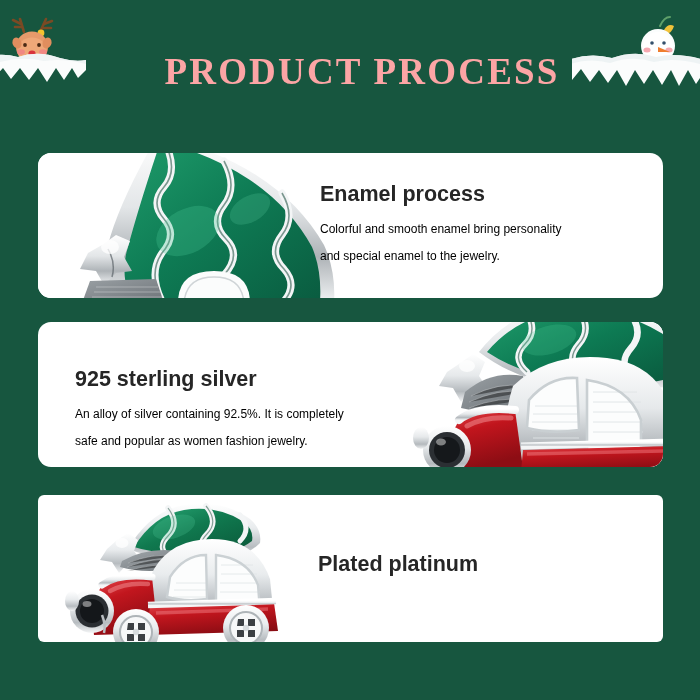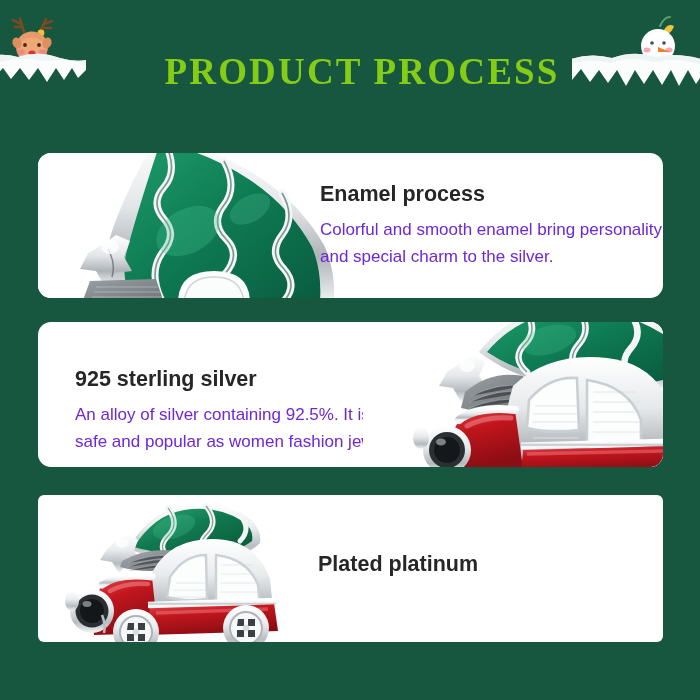--- a/index.html
+++ b/index.html
@@ -25,21 +25,21 @@
 
   #page-title {
     position:absolute;
     left:0; top:50px;
     width:700px;
     text-align:center;
     font-family:"Liberation Serif", serif;
     font-weight:bold;
     font-size:37px;
     letter-spacing:2.2px;
-    color:#84cc16;
+    color:#fca5a5;
     line-height:44px;
     white-space:nowrap;
     padding-left:24px;
   }
 
   
   .corner-deco { position:absolute; top:0; }
   #deco-left  { left:-6px;  width:128px; height:96px; }
   #deco-right { right:-4px; width:132px; height:100px; }
 
@@ -76,22 +76,22 @@
   .card-heading {
     font-size:21.5px;
     font-weight:bold;
     color:#262626;
     line-height:26px;
     margin-bottom:9px;
     white-space:nowrap;
   }
 
   .card-body {
-    font-size:17px;
-    color:#6d28d9;
+    font-size:12px;
+    color:#000000;
     line-height:27px;
   }
   .card-body span { display:block; white-space:nowrap; }
 
   
   #card-1 .card-media { left:0;     width:300px; }
   #card-1 .card-text  { left:282px; width:330px; }
 
   #card-2 .card-media { right:0;    width:300px; }
   #card-2 .card-text  { left:37px;  width:360px;margin-top:16px; }
@@ -224,21 +224,21 @@
 
         <path d="M140 150 q0 -32 36 -32 q36 0 36 32 Z" fill="#fbfcfc"></path>
         <path d="M146 150 q2 -26 30 -26 q28 0 30 26" stroke="#cfd4d7" stroke-width="1.4" fill="none"></path>
       </svg>
     </div>
 
     <div class="card-text">
       <div class="card-heading">Enamel process</div>
       <div class="card-body">
         <span>Colorful and smooth enamel bring personality</span>
-        <span>and special charm to the silver.</span>
+        <span>and special enamel to the jewelry.</span>
       </div>
     </div>
   </div>
 
   <div class="card" id="card-2">
 
     <div class="card-text">
       <div class="card-heading">925 sterling silver</div>
       <div class="card-body">
         <span>An alloy of silver containing 92.5%. It is completely</span>

